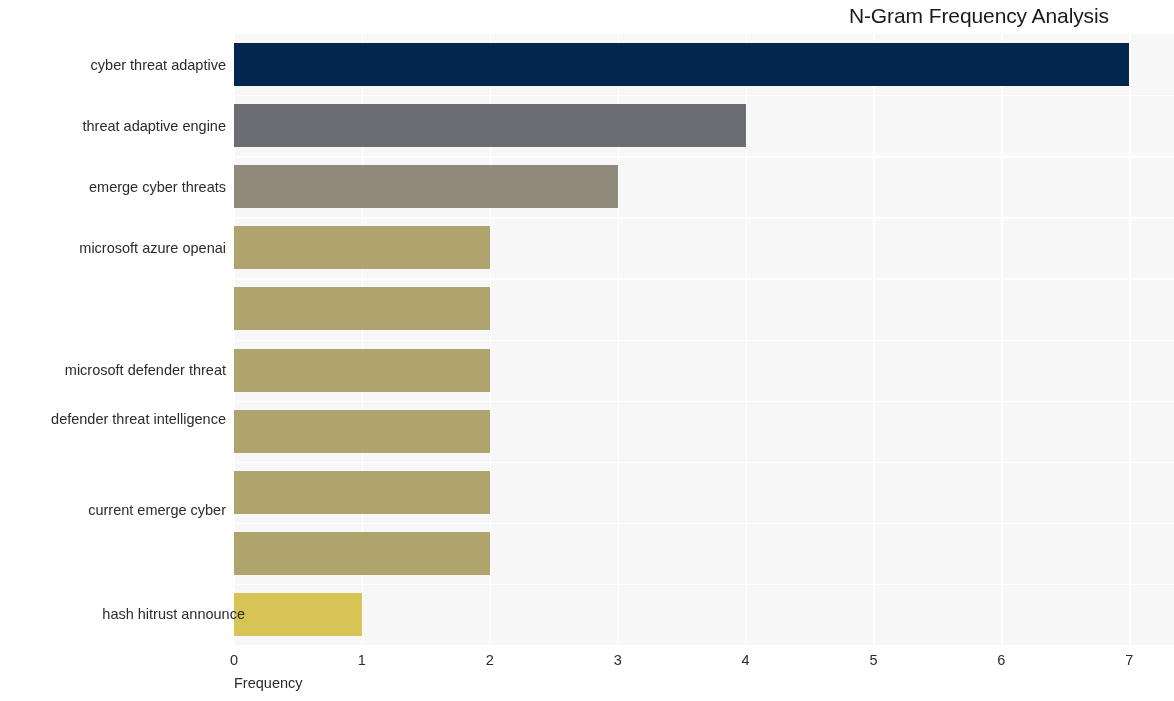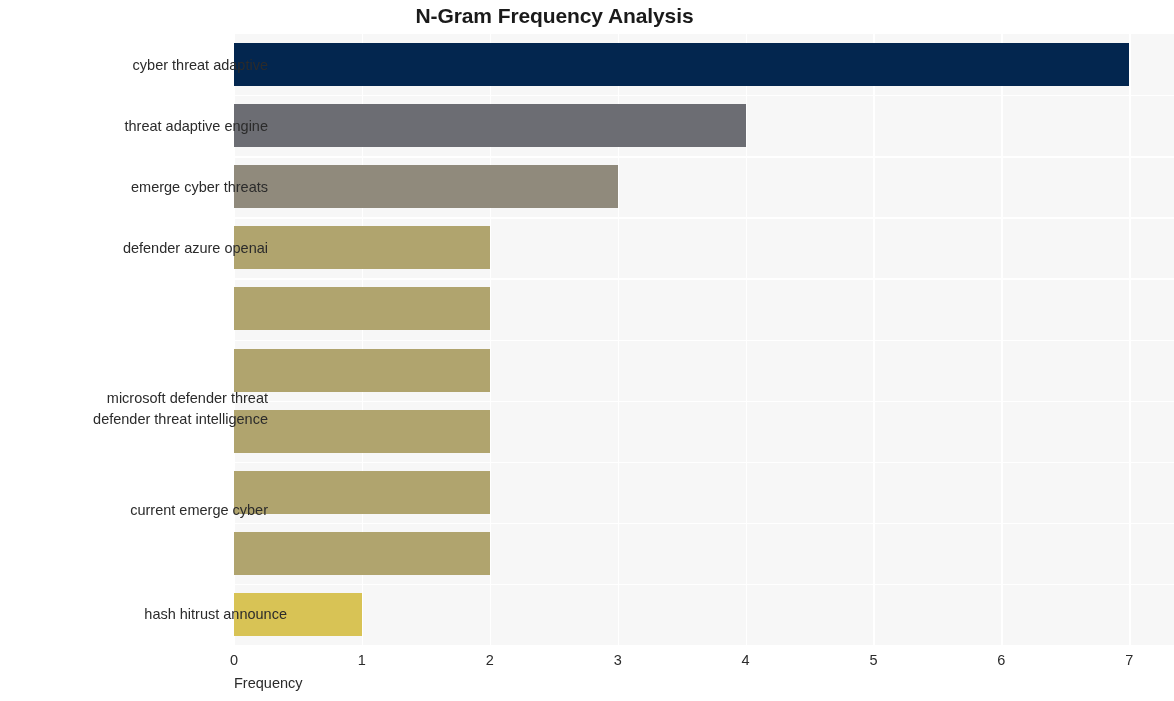--- a/index.html
+++ b/index.html
@@ -20,23 +20,23 @@
     left: 0; top: 0;
     width: 1174px;
     height: 701px;
     background: #ffffff;
   }
   #chart-title {
     position: absolute;
     left: 0;
     top: 4px;
     width: 1109px;
-    text-align: center;
+    text-align: right;
     font-size: 21px;
-    font-weight: bold;
+    font-weight: normal;
     color: #1a1a1a;
     letter-spacing: -0.1px;
   }
   
   #plot-area {
     position: absolute;
     left: 234px;
     top: 34px;
     width: 940px;
     height: 611px;
@@ -70,21 +70,20 @@
   }
   .ytick-inner {
     position: absolute;
     left: 0;
     width: 226px;
     text-align: right;
     font-size: 14.5px;
     color: #2b2b2b;
     white-space: nowrap;
     line-height: 16px;
-    padding-left: 42px;
   }
   
   .xtick {
     position: absolute;
     top: 652px;
     width: 40px;
     margin-left: -20px;
     text-align: center;
     font-size: 14.5px;
     color: #2b2b2b;
@@ -138,22 +137,22 @@
         <div class="bar" title="current emerge cyber: 2" style="left: 0px; width: 255.782px; top: 436.75px; height: 43px; background: rgb(176, 164, 110);"></div>
         <div class="bar" title="tactics techniques procedures: 2" style="left: 0px; width: 255.782px; top: 497.85px; height: 43px; background: rgb(176, 164, 110);"></div>
         <div class="bar" title="hash hitrust announce: 1" style="left: 0px; width: 127.891px; top: 558.95px; height: 43px; background: rgb(216, 195, 85);"></div>
       </div>
   </div>
 
   <div id="ylabels">
       <div class="ytick-inner" style="top: 56.55px;">cyber threat adaptive</div>
       <div class="ytick-inner" style="top: 117.65px;">threat adaptive engine</div>
       <div class="ytick-inner" style="top: 178.75px;">emerge cyber threats</div>
-      <div class="ytick-inner" style="top: 239.85px;">defender azure openai</div>
-      <div class="ytick-inner" style="top: 362.05px; margin-top: 28px;">microsoft defender threat</div>
+      <div class="ytick-inner" style="top: 239.85px;">microsoft azure openai</div>
+      <div class="ytick-inner" style="top: 362.05px;">microsoft defender threat</div>
       <div class="ytick-inner" style="top: 399px; margin-top: 12px;">defender threat intelligence</div>
       <div class="ytick-inner" style="top: 484.25px; margin-top: 18px;">current emerge cyber</div>
       <div class="ytick-inner" style="top: 606.45px; margin-left: 19px;">hash hitrust announce</div>
     </div>
   <div id="xticks">
       <div class="xtick" style="left: 234px;">0</div>
       <div class="xtick" style="left: 361.891px;">1</div>
       <div class="xtick" style="left: 489.782px;">2</div>
       <div class="xtick" style="left: 617.673px;">3</div>
       <div class="xtick" style="left: 745.565px;">4</div>

